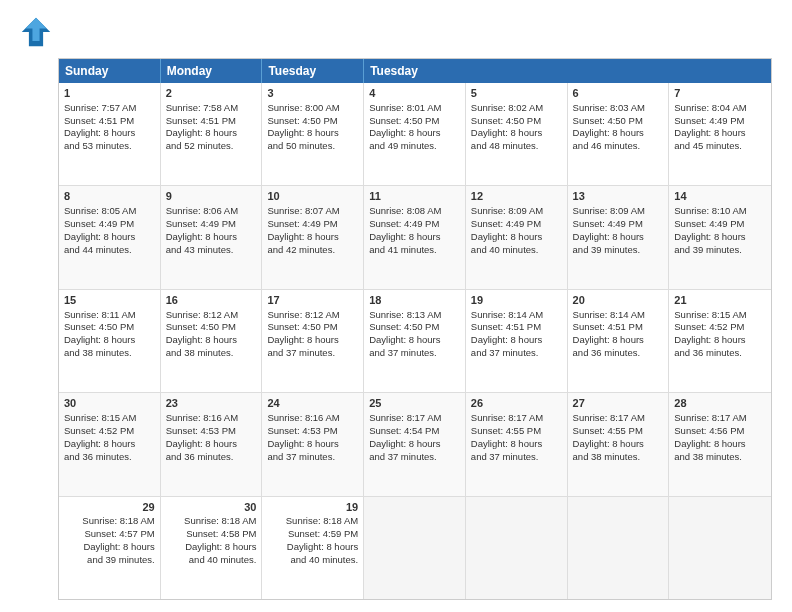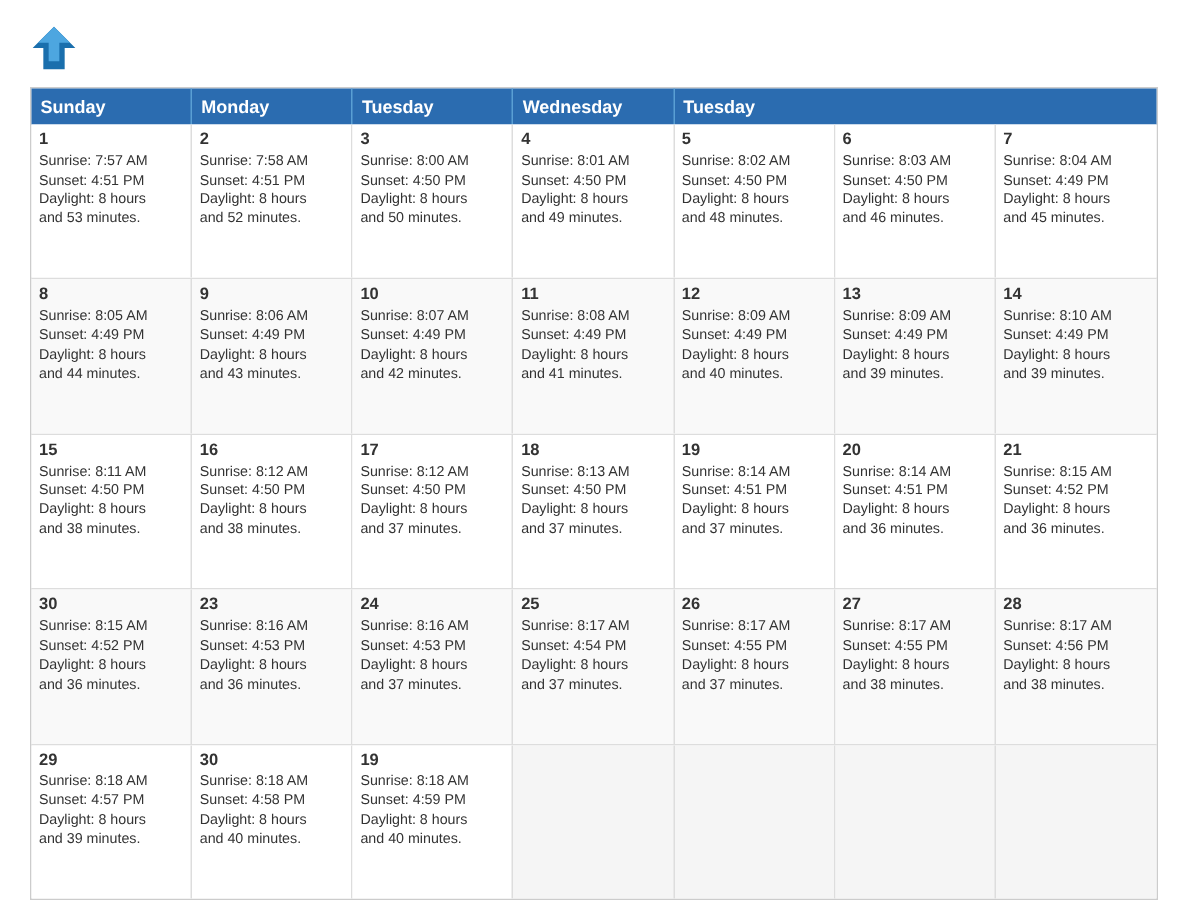--- a/index.html
+++ b/index.html
@@ -52,20 +52,21 @@
     }
     .subtitle {
       font-size: 14px;
       color: #555;
     }
     .calendar {
       flex: 1;
       display: flex;
       flex-direction: column;
       border: 1px solid #ccc;
+      margin-left: 38px;
     }
     .cal-header {
       display: grid;
       grid-template-columns: repeat(7, 1fr);
       background: #2b6cb0;
     }
     .cal-header-cell {
       color: #fff;
       font-size: 12px;
       font-weight: bold;
@@ -82,20 +83,21 @@
       flex: 1;
     }
     .cal-row {
       display: grid;
       grid-template-columns: repeat(7, 1fr);
       flex: 1;
       border-bottom: 1px solid #ddd;
     }
     .cal-row:last-child {
       border-bottom: none;
+      text-align: right;
     }
     .cal-cell {
       border-right: 1px solid #ddd;
       padding: 3px 5px;
       font-size: 9.5px;
       color: #333;
       line-height: 1.35;
       background: #fff;
     }
     .cal-cell:last-child {
@@ -136,21 +138,20 @@
       <div class="main-title"></div>
       <div class="subtitle"></div>
     </div>
   </div>
 
   <div class="calendar">
     <div class="cal-header" id="cal-header">
         <div class="cal-header-cell">Sunday</div>
         <div class="cal-header-cell">Monday</div>
         <div class="cal-header-cell">Tuesday</div>
-        <div class="cal-header-cell">Wednesday</div>
         <div class="cal-header-cell">Tuesday</div>
       </div>
     <div class="cal-body" id="cal-body">
         <div class="cal-row">
           <div class="cal-cell"><span class="day-num">1</span>Sunrise: 7:57 AM<br>Sunset: 4:51 PM<br>Daylight: 8 hours<br>and 53 minutes.<br></div>
           <div class="cal-cell"><span class="day-num">2</span>Sunrise: 7:58 AM<br>Sunset: 4:51 PM<br>Daylight: 8 hours<br>and 52 minutes.<br></div>
           <div class="cal-cell"><span class="day-num">3</span>Sunrise: 8:00 AM<br>Sunset: 4:50 PM<br>Daylight: 8 hours<br>and 50 minutes.<br></div>
           <div class="cal-cell"><span class="day-num">4</span>Sunrise: 8:01 AM<br>Sunset: 4:50 PM<br>Daylight: 8 hours<br>and 49 minutes.<br></div>
           <div class="cal-cell"><span class="day-num">5</span>Sunrise: 8:02 AM<br>Sunset: 4:50 PM<br>Daylight: 8 hours<br>and 48 minutes.<br></div>
           <div class="cal-cell"><span class="day-num">6</span>Sunrise: 8:03 AM<br>Sunset: 4:50 PM<br>Daylight: 8 hours<br>and 46 minutes.<br></div>

